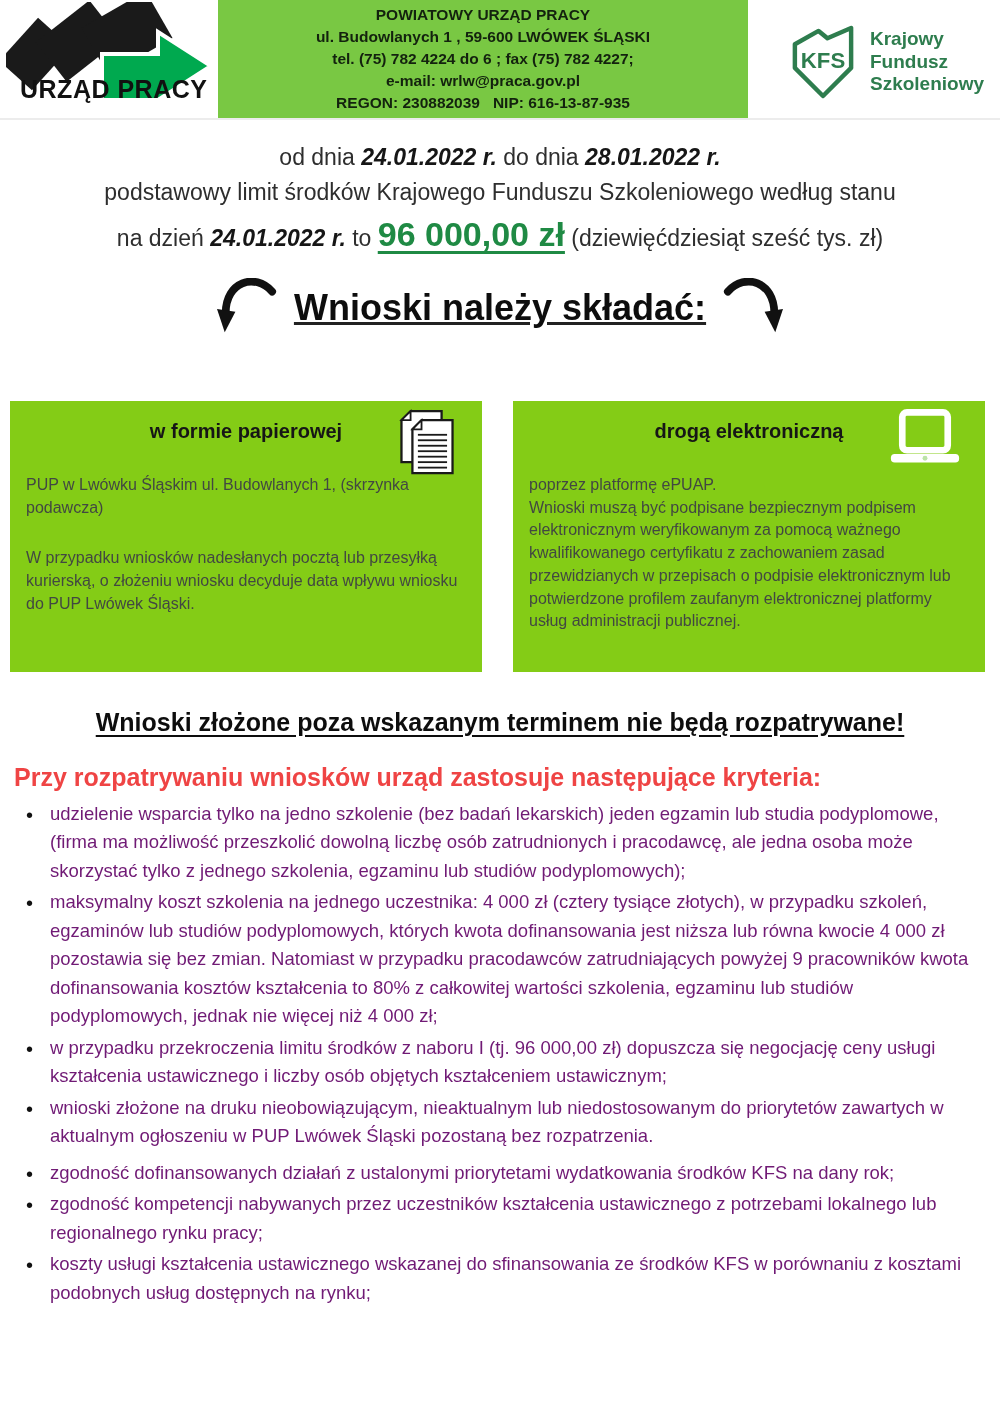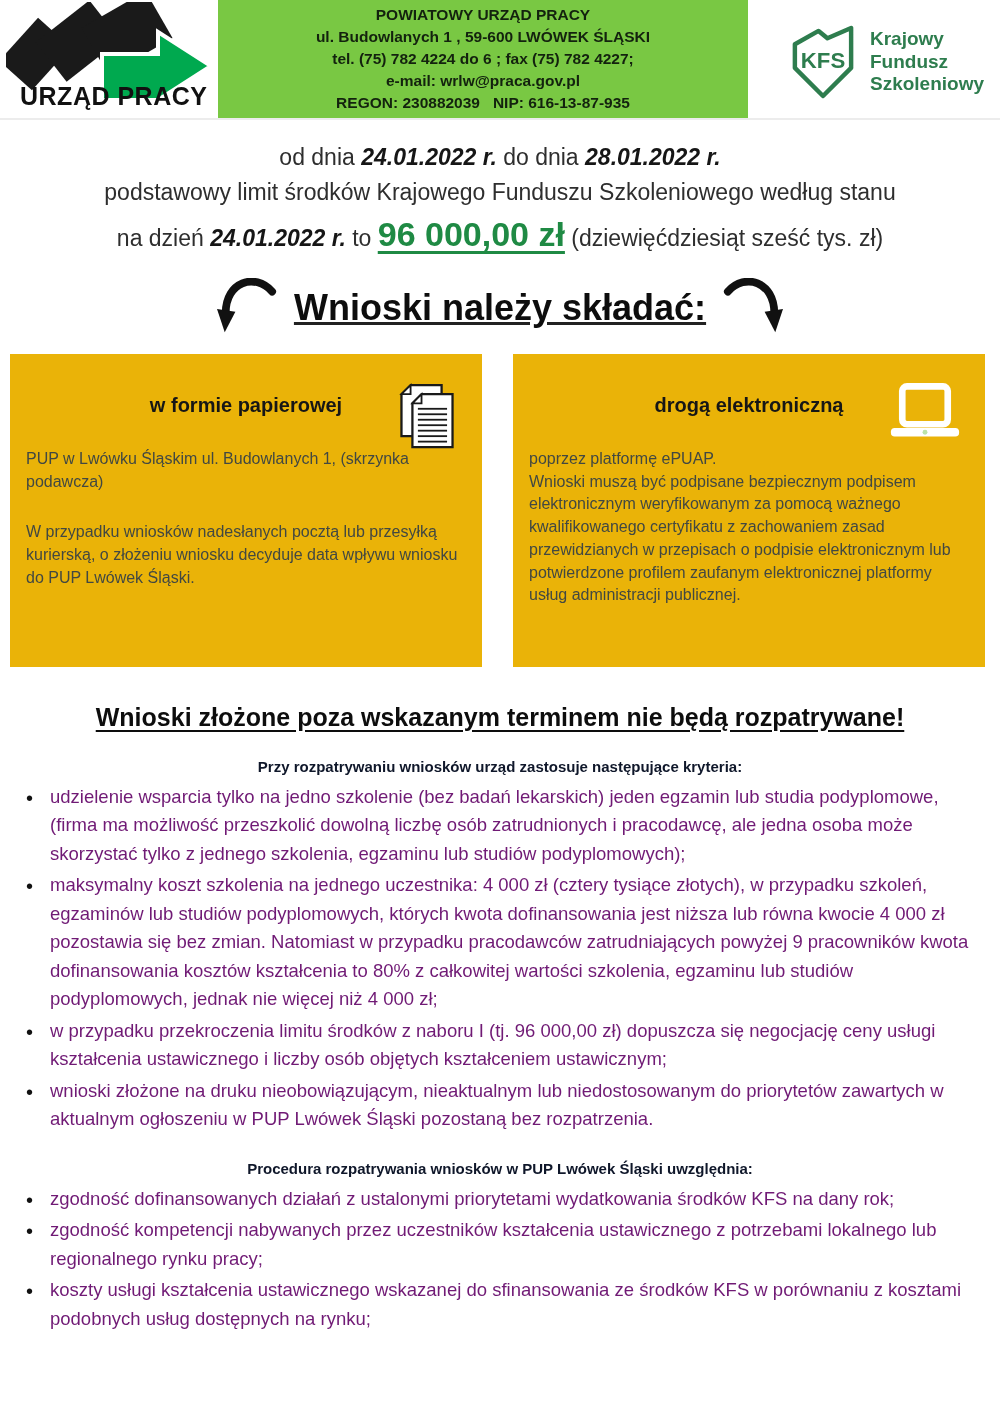--- a/index.html
+++ b/index.html
@@ -1,47 +1,47 @@
 <!DOCTYPE html>
 <html lang="pl"><head>
 <meta charset="utf-8">
 <style>
   html,body{margin:0;padding:0;background:#fff;}
   .page{width:1000px;height:1414px;position:relative;background:#fff;overflow:hidden;
         font-family:"Liberation Sans","DejaVu Sans",sans-serif;color:#222;}
   
   .header{position:relative;height:118px;border-bottom:2px solid #ececec;}
   .logo-up{position:absolute;left:6px;top:2px;width:250px;height:116px;}
-  .logo-up-text{position:absolute;left:14px;top:80px;font-size:25px;font-weight:700;color:#111;letter-spacing:.5px;}
+  .logo-up-text{position:absolute;left:14px;top:73px;font-size:25px;font-weight:700;color:#111;letter-spacing:.5px;}
   .contact{position:absolute;left:218px;top:0;width:530px;height:118px;background:#79c843;
            display:flex;flex-direction:column;justify-content:center;align-items:center;
            text-align:center;font-weight:700;font-size:15.5px;line-height:1.42;color:#13220e;}
   .kfs{position:absolute;right:16px;top:22px;display:flex;align-items:center;gap:10px;}
   .kfs-name{color:#2e7d4e;font-weight:700;font-size:19px;line-height:1.18;}
   
   .title{margin:26px 10px 0;text-align:center;font-size:30px;font-weight:700;color:#0d0d0d;letter-spacing:-.3px;}
   .intro{margin-top:20px;text-align:center;font-size:23px;color:#2e2e2e;line-height:1.5;}
   .bold-date{font-weight:700;font-style:italic;color:#161616;}
   .amount{color:#1f8a44;font-weight:700;font-size:34px;text-decoration:underline;text-underline-offset:5px;}
   
   .submit-row{margin-top:18px;display:flex;justify-content:center;align-items:center;gap:16px;text-decoration:underline;}
   .submit-title{font-size:36px;font-weight:700;color:#0d0d0d;}
   
   .boxes{margin:16px 15px 0 10px;display:flex;justify-content:space-between;}
-  .gbox{width:440px;min-height:257px;background:#eab308;padding:28px 16px;box-sizing:content-box;}
+  .gbox{width:440px;min-height:257px;background:#84cc16;padding:7px 16px;box-sizing:content-box;margin-top:47px;}
   .gbox-head{position:relative;height:66px;}
   .gbox-title{text-align:center;font-size:20px;font-weight:700;color:#161616;padding-top:12px;}
   .gbox-icon{position:absolute;right:8px;top:0;}
   .gbox-body{font-size:16px;line-height:1.42;color:#424842;text-align:left;}
   .gbox-body p{margin:0;}
   .gbox-body p.gap{margin-top:28px;}
   
   .warning{margin:36px 14px 0;text-align:center;font-size:25px;font-weight:700;color:#0d0d0d;
            text-decoration:underline;text-underline-offset:4px;}
-  .list-head{margin:26px 14px 0;text-align:center;font-size:15px;font-weight:700;color:#0f172a;}
+  .list-head{margin:26px 14px 0;font-size:25px;font-weight:700;color:#ef4444;}
   ul.blist{margin:8px 20px 0 22px;padding:0;list-style:none;}
   ul.blist li{position:relative;padding-left:28px;font-size:18.5px;line-height:1.54;color:#701a75;margin-bottom:3px;}
   ul.blist li::before{content:"\2022";position:absolute;left:4px;top:0;color:#111;font-size:20px;}
 </style>
 </head>
 <body>
 
 <div class="page">
 
   <div class="header">
@@ -149,21 +149,20 @@
   <div class="warning">Wnioski złożone poza wskazanym terminem nie będą rozpatrywane!</div>
 
   <div class="list-head">Przy rozpatrywaniu wniosków urząd zastosuje następujące kryteria:</div>
   <ul class="blist">
     <li>udzielenie wsparcia tylko na jedno szkolenie (bez badań lekarskich) jeden egzamin lub studia podyplomowe, (firma ma możliwość przeszkolić dowolną liczbę osób zatrudnionych i pracodawcę, ale jedna osoba może skorzystać tylko z jednego szkolenia, egzaminu lub studiów podyplomowych);</li>
     <li>maksymalny koszt szkolenia na jednego uczestnika: 4 000 zł (cztery tysiące złotych), w przypadku szkoleń, egzaminów lub studiów podyplomowych, których kwota dofinansowania jest niższa lub równa kwocie 4 000 zł pozostawia się bez zmian. Natomiast w przypadku pracodawców zatrudniających powyżej 9 pracowników kwota dofinansowania kosztów kształcenia to 80% z całkowitej wartości szkolenia, egzaminu lub studiów podyplomowych, jednak nie więcej niż 4 000 zł;</li>
     <li>w przypadku przekroczenia limitu środków z naboru I (tj. 96 000,00 zł) dopuszcza się negocjację ceny usługi kształcenia ustawicznego i liczby osób objętych kształceniem ustawicznym;</li>
     <li>wnioski złożone na druku nieobowiązującym, nieaktualnym lub niedostosowanym do priorytetów zawartych w aktualnym ogłoszeniu w PUP Lwówek Śląski pozostaną bez rozpatrzenia.</li>
   </ul>
 
-  <div class="list-head">Procedura rozpatrywania wniosków w PUP Lwówek Śląski uwzględnia:</div>
   <ul class="blist">
     <li>zgodność dofinansowanych działań z ustalonymi priorytetami wydatkowania środków KFS na dany rok;</li>
     <li>zgodność kompetencji nabywanych przez uczestników kształcenia ustawicznego z potrzebami lokalnego lub regionalnego rynku pracy;</li>
     <li>koszty usługi kształcenia ustawicznego wskazanej do sfinansowania ze środków KFS w porównaniu z kosztami podobnych usług dostępnych na rynku;</li>
 
   </ul>
 
 </div>
 
 </body></html>

